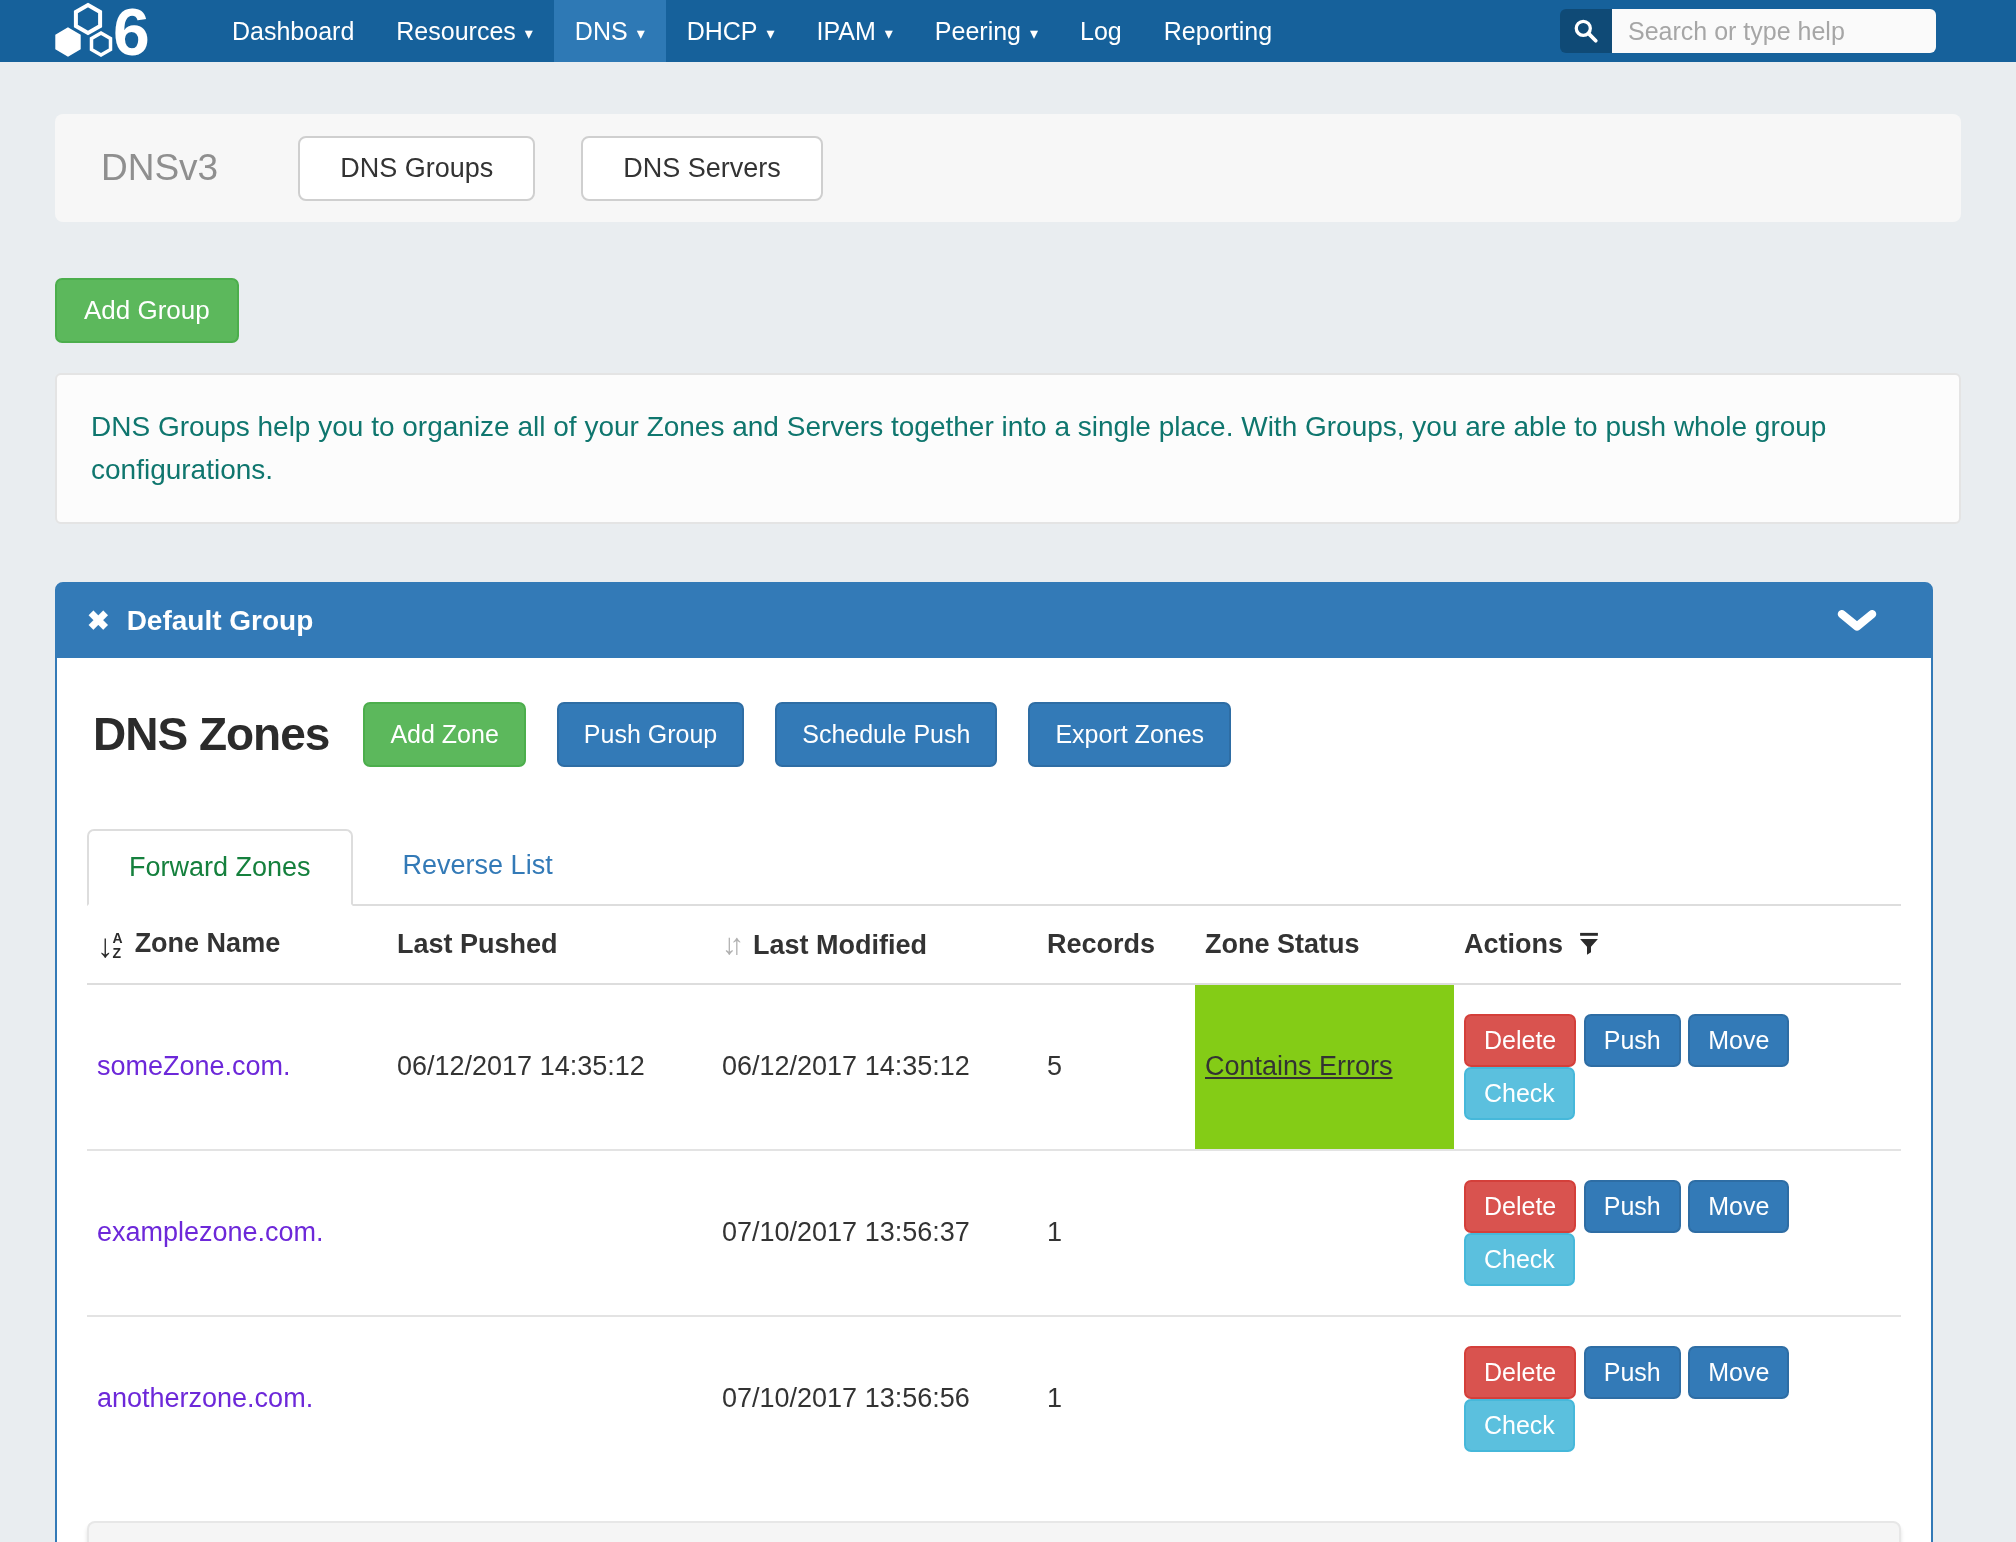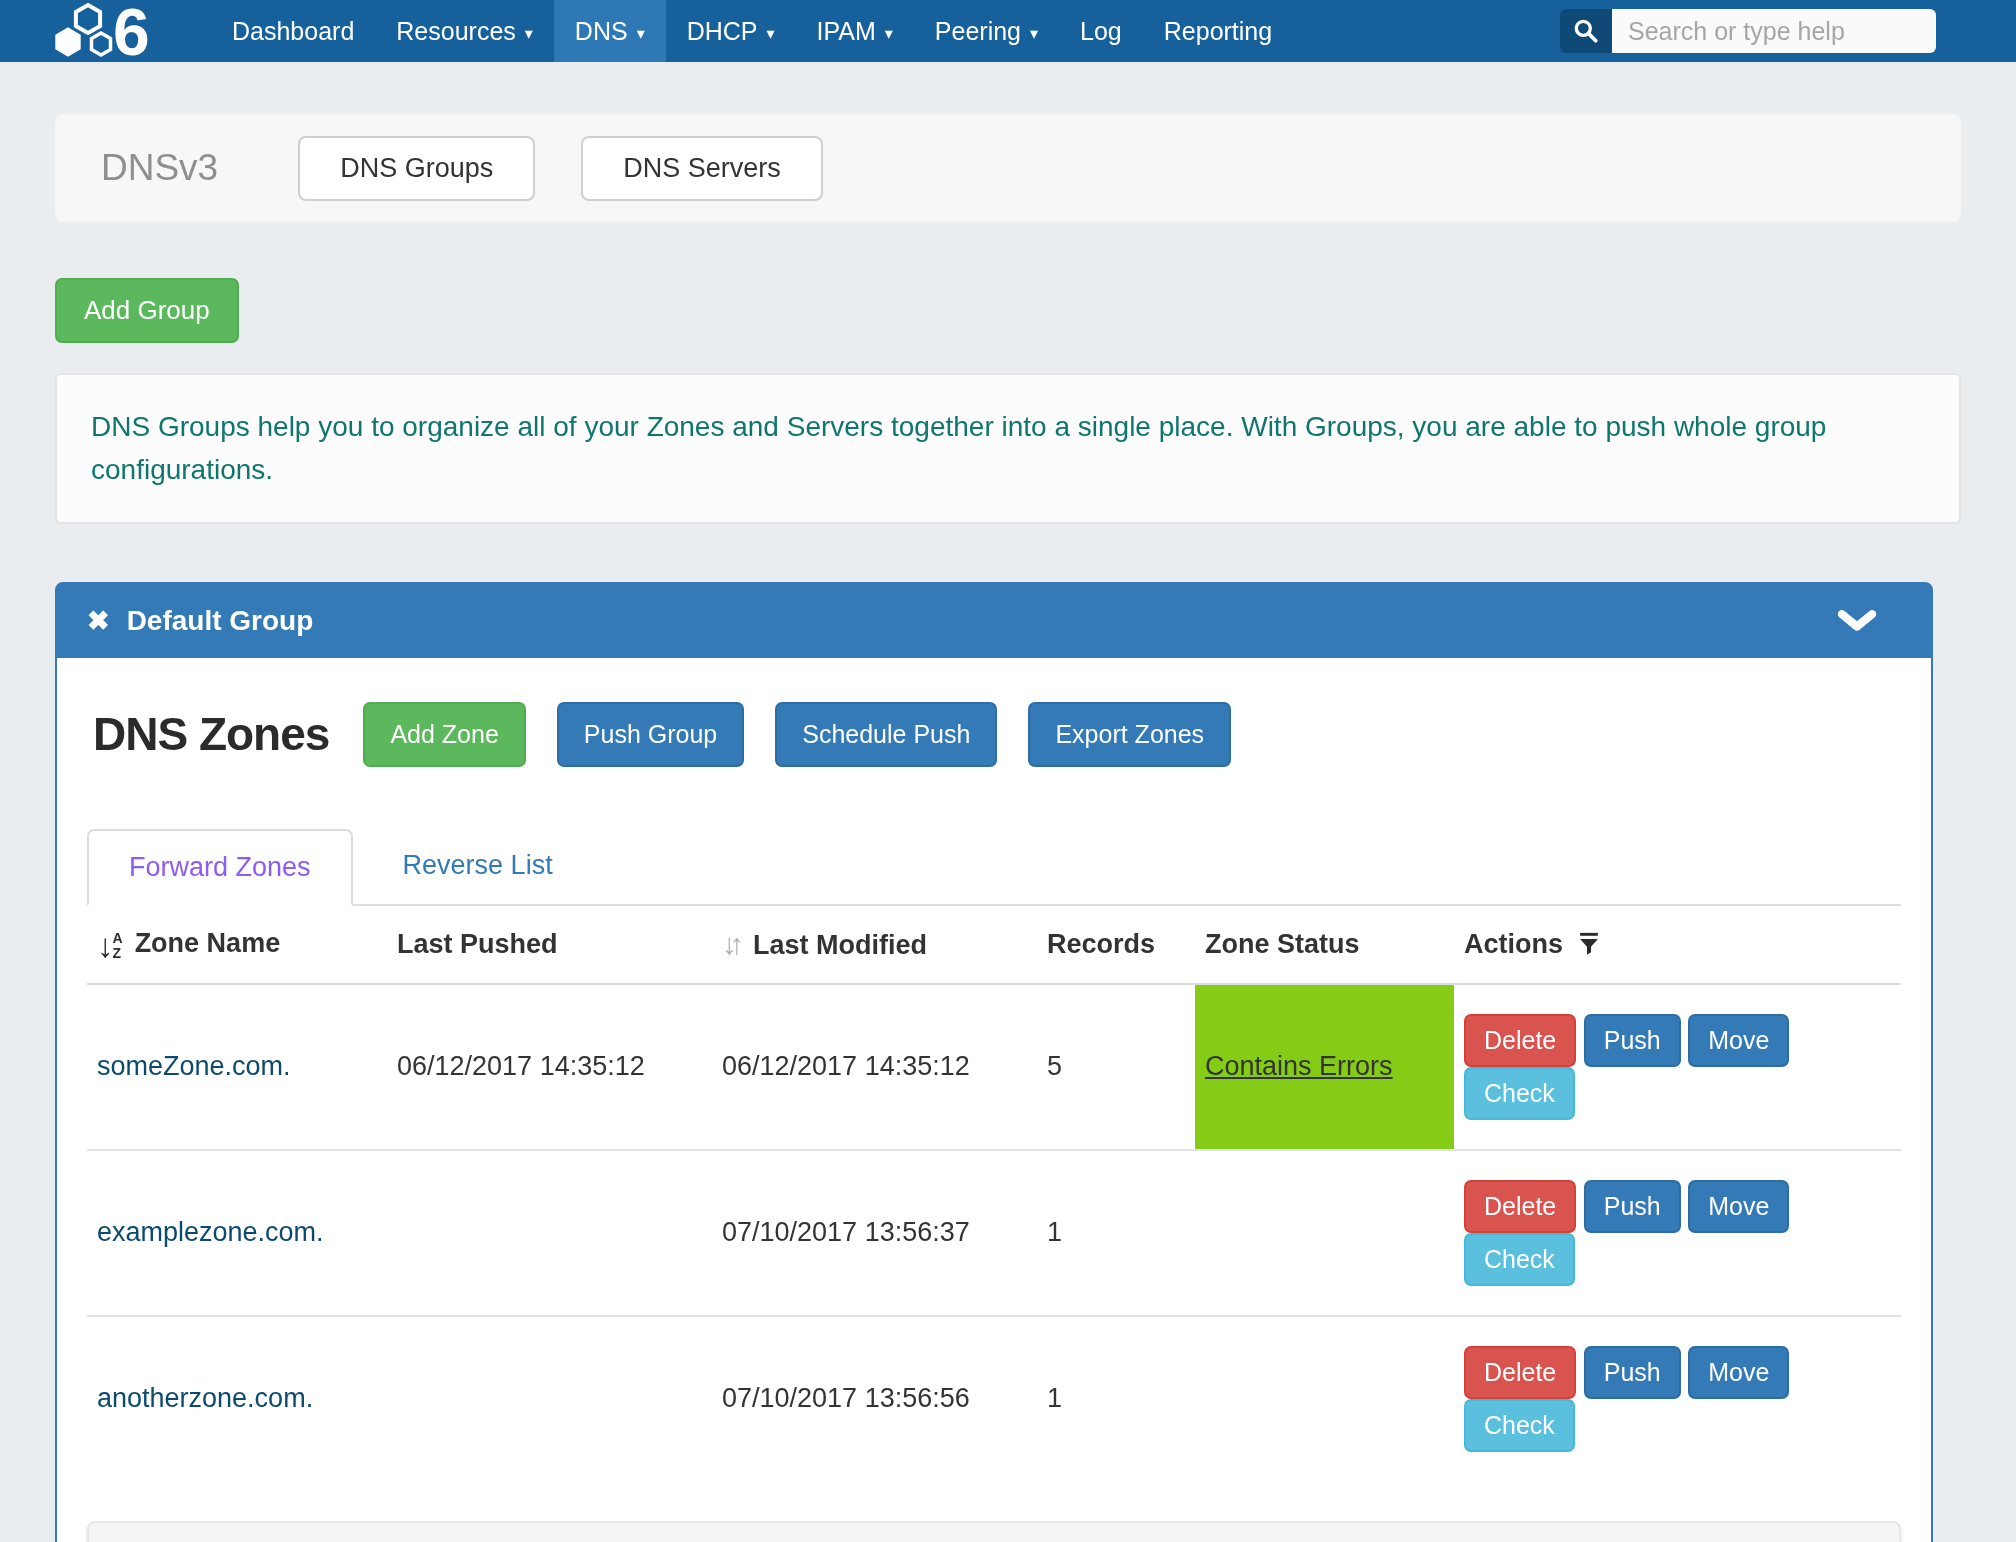--- a/index.html
+++ b/index.html
@@ -50,29 +50,29 @@
   .panel-chevron { margin-left:auto; margin-right:24px; display:flex; }
 
   .panel-body { padding:44px 30px 60px; }
   .zones-row { display:flex; align-items:center; }
   h2 { margin:0 34px 0 6px; font-size:46px; font-weight:700; color:#2b2b2b; letter-spacing:-1px; }
   .zone-btn { font-size:25px; padding:16px 25px; margin-right:31px; }
 
   
   .tabs { margin-top:62px; display:flex; border-bottom:2px solid #ddd; }
   .tab { font-size:27px; padding:21px 40px; cursor:pointer; }
-  .tab.active { background:#fff; border:2px solid #ddd; border-bottom:2px solid #fff; margin-bottom:-2px; border-radius:7px 7px 0 0; color:#8b5cf6; }
+  .tab.active { background:#fff; border:2px solid #ddd; border-bottom:2px solid #fff; margin-bottom:-2px; border-radius:7px 7px 0 0; color:#15803d; }
   .tab.inactive { color:#337ab7; margin-left:10px; }
 
   
   table { width:100%; border-collapse:collapse; font-size:27px; color:#333; }
   th { text-align:left; font-weight:700; padding:22px 10px; border-bottom:2px solid #ddd; white-space:nowrap; }
   td { padding:29px 10px; border-bottom:2px solid #e3e3e3; vertical-align:middle; }
   tbody tr:last-child td { border-bottom:none; }
-  a.zone-link { color:#0c4a6e; text-decoration:none; cursor:pointer;text-align:center; }
+  a.zone-link { color:#6d28d9; text-decoration:none; cursor:pointer;text-align:center; }
   .status-error { background:#84cc16;text-decoration:underline; }
   .action-btn { font-size:25px; padding:10px 18px; margin-right:0; border-radius:7px; }
 
   .sort-alpha { display:inline-flex; align-items:center; margin-right:12px; vertical-align:-5px; color:#2b2b2b; }
   .sort-alpha .arrow { font-size:33px; font-weight:700; line-height:0.9; }
   .sort-alpha .az { display:flex; flex-direction:column; font-size:14px; font-weight:700; line-height:1.05; margin-left:-1px; }
   .sort-updown { color:#b0b0b0; font-size:29px; letter-spacing:-7px; margin-right:16px; font-weight:400; }
   .filter-icon { margin-left:16px; vertical-align:-3px; }
 
   

